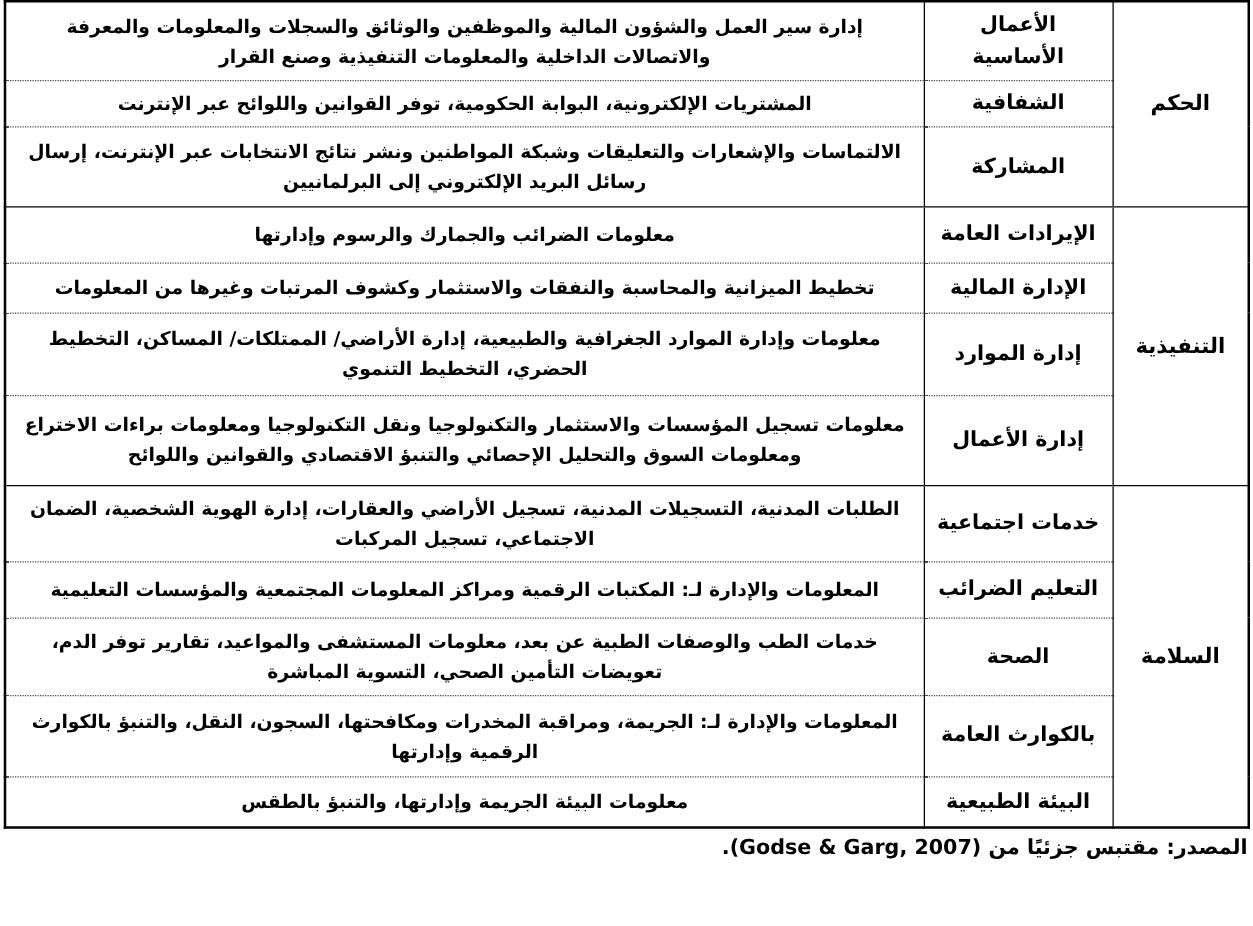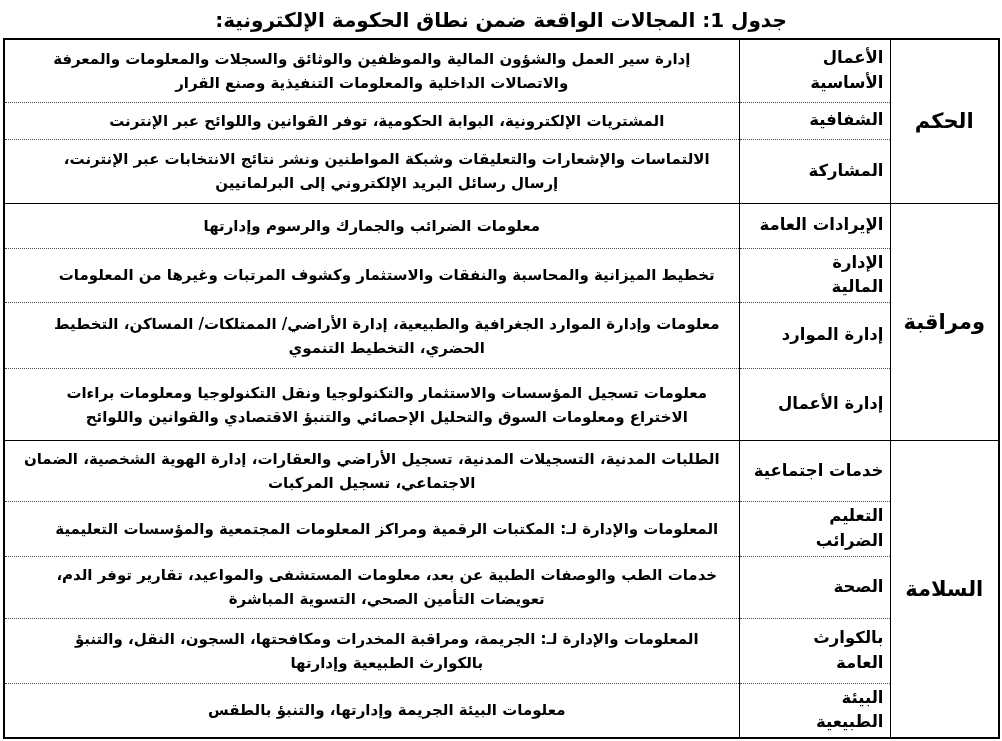--- a/index.html
+++ b/index.html
@@ -34,26 +34,27 @@
   col.c-field { width: 151px; }
   col.c-desc  { width: auto;  }
   td {
     border-left: 1px solid #000000;
     border-right: 1px solid #000000;
     vertical-align: middle;
     padding: 2px 6px;
     overflow: hidden;
   }
   tr.g-start td { border-top: 1px solid #000000; }
-  tr.g-cont  td { border-top: 1px dotted #4a4a4a; padding-left: 38px; }
+  tr.g-cont  td { border-top: 1px dotted #4a4a4a; }
   td.cat {
     text-align: center;
-    font-size: 21px;
+    font-size: 17px;
   }
   td.field {
+    text-align: center;
     font-size: 16.5px;
     line-height: 1.5;
     margin-left: 48px;
   }
   td.desc {
     text-align: center;
     font-size: 15px;
     line-height: 1.6;
     padding-right: 8px;
     padding-left: 8px;
@@ -63,21 +64,20 @@
     text-align: right;
     font-size: 16.5px;
     padding: 5px 4px 0 0;
   }
 </style>
 </head>
 <body>
 
 <div class="page">
 
-  <div class="title">جدول 1: المجالات الواقعة ضمن نطاق الحكومة الإلكترونية:</div>
 
   <table class="egov">
     <colgroup>
       <col class="c-cat">
       <col class="c-field">
       <col class="c-desc">
     </colgroup>
     <tbody>
 
       <tr class="g-start" style="height:63px">
@@ -88,21 +88,21 @@
       <tr class="g-cont" style="height:37px">
         <td class="field">الشفافية</td>
         <td class="desc">المشتريات الإلكترونية، البوابة الحكومية، توفر القوانين واللوائح عبر الإنترنت</td>
       </tr>
       <tr class="g-cont" style="height:64px">
         <td class="field">المشاركة</td>
         <td class="desc">الالتماسات والإشعارات والتعليقات وشبكة المواطنين ونشر نتائج الانتخابات عبر الإنترنت، إرسال رسائل البريد الإلكتروني إلى البرلمانيين</td>
       </tr>
 
       <tr class="g-start" style="height:45px">
-        <td class="cat" rowspan="4">ومراقبة</td>
+        <td class="cat" rowspan="4">التنفيذية</td>
         <td class="field">الإيرادات العامة</td>
         <td class="desc">معلومات الضرائب والجمارك والرسوم وإدارتها</td>
       </tr>
       <tr class="g-cont" style="height:40px">
         <td class="field">الإدارة المالية</td>
         <td class="desc">تخطيط الميزانية والمحاسبة والنفقات والاستثمار وكشوف المرتبات وغيرها من المعلومات</td>
       </tr>
       <tr class="g-cont" style="height:66px">
         <td class="field">إدارة الموارد</td>
         <td class="desc">معلومات وإدارة الموارد الجغرافية والطبيعية، إدارة الأراضي/ الممتلكات/ المساكن، التخطيط الحضري، التخطيط التنموي</td>
@@ -120,21 +120,21 @@
       <tr class="g-cont" style="height:45px">
         <td class="field">التعليم الضرائب</td>
         <td class="desc">المعلومات والإدارة لـ: المكتبات الرقمية ومراكز المعلومات المجتمعية والمؤسسات التعليمية</td>
       </tr>
       <tr class="g-cont" style="height:62px">
         <td class="field">الصحة</td>
         <td class="desc">خدمات الطب والوصفات الطبية عن بعد، معلومات المستشفى والمواعيد، تقارير توفر الدم، تعويضات التأمين الصحي، التسوية المباشرة</td>
       </tr>
       <tr class="g-cont" style="height:65px">
         <td class="field">بالكوارث العامة</td>
-        <td class="desc">المعلومات والإدارة لـ: الجريمة، ومراقبة المخدرات ومكافحتها، السجون، النقل، والتنبؤ بالكوارث الطبيعية وإدارتها</td>
+        <td class="desc">المعلومات والإدارة لـ: الجريمة، ومراقبة المخدرات ومكافحتها، السجون، النقل، والتنبؤ بالكوارث الرقمية وإدارتها</td>
       </tr>
       <tr class="g-cont" style="height:41px">
         <td class="field">البيئة الطبيعية</td>
         <td class="desc">معلومات البيئة الجريمة وإدارتها، والتنبؤ بالطقس</td>
       </tr>
     </tbody>
   </table>
 
   <div class="footer">المصدر: مقتبس جزئيًا من (Godse &amp; Garg, 2007).</div>
 

